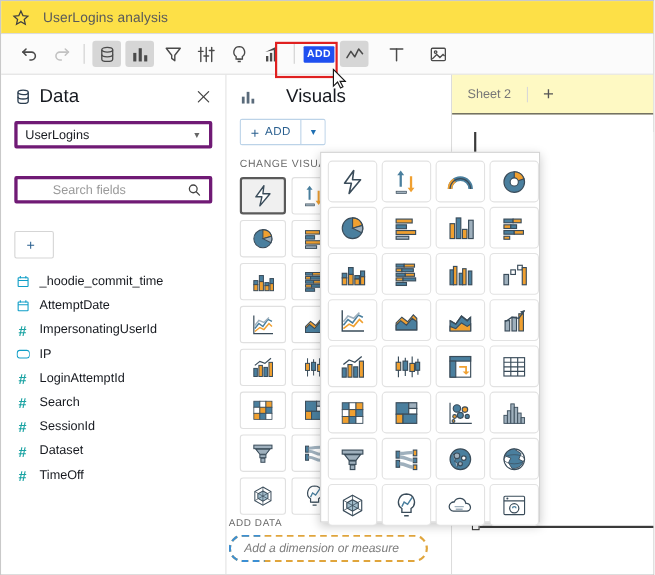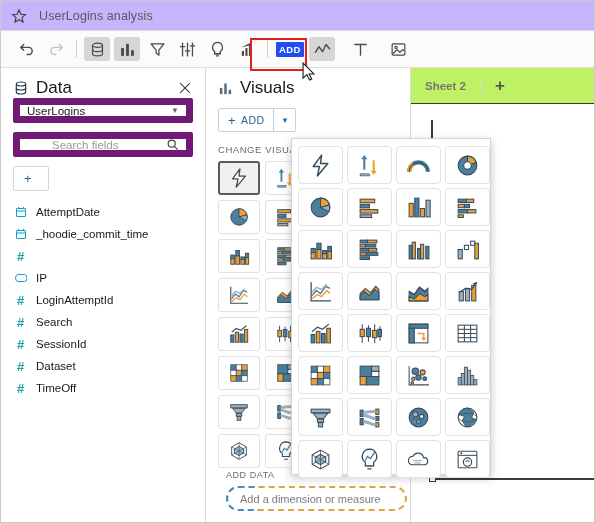--- a/index.html
+++ b/index.html
@@ -13,21 +13,21 @@
     position: relative;
     width: 595px; height: 523px;
     background: #f7f7f7;
     border: 1px solid #c9c9c9;
     overflow: hidden;
   }
 
   
   .titlebar {
     height: 30px;
-    background: #c4b5fd;
+    background: #fde047;
     display: flex; align-items: center;
     padding-left: 10px;
     border-bottom: 1px solid #dcdcdc;
   }
   .star-icon { width: 16px; height: 16px; color: #3f3f3f; flex: none; }
   .title-text {
     margin-left: 12px; font-size: 12.5px; color: #5a5a5a;
     letter-spacing: .1px;
   }
 
@@ -74,35 +74,35 @@
 
   
   .data-panel {
     width: 205px; background: #ffffff;
     border-right: 1px solid #dcdcdc;
     padding: 10px 12px 0 12px;
     flex: none;
     position: relative;
   }
   .panel-head {
-    display: flex; align-items: center; 
+    display: flex; align-items: center; margin-bottom: 12px;
   }
   .panel-head .db-ic { width: 16px; height: 16px; color: #2c3e50; margin-right: 7px; }
   .panel-title { font-size: 17px; color: #16191f; font-weight: normal; }
   .close-x {
     margin-left: auto; width: 16px; height: 16px; color: #444;
   }
   .lbl {
     font-size: 10.5px; color: #6a6a6a; margin-bottom: 4px;
   }
   .select-box, .search-box {
-    height: 25px; border: 7px solid #701a75; border-radius: 2px;
+    height: 25px; border: 3px solid #701a75; border-radius: 2px;
     background: #fff; display: flex; align-items: center;
     padding: 0 7px; font-size: 11.5px; color: #16191f;
-    margin-bottom: 9px;
+    margin-bottom: 25px;
   }
   .search-box { color: #9a9a9a; padding-left: 32px; }
   .select-box .caret { margin-left: auto; color: #666; font-size: 8px; }
   .search-box .sicon { margin-left: auto; width: 13px; height: 13px; color: #444; }
   .calc-btn {
     height: 25px; border: 1px solid #d5d5d5; border-radius: 2px;
     background: #fff; display: inline-flex; align-items: center;
     padding: 0 10px; font-size: 10.5px; color: #2a5f8f;
     letter-spacing: .4px; margin-bottom: 10px;
   }
@@ -119,21 +119,21 @@
   .ic-num  { color: #1aa3a3; font-size: 13px; font-weight: bold; font-family: "Liberation Sans", sans-serif; line-height:1; }
   .ic-str  { color: #0f9ec7; }
 
   
   .vis-panel {
     width: 205px; background: #ffffff;
     border-right: 1px solid #dcdcdc;
     padding: 10px 12px 0 12px; flex: none;
     position: relative;
   }
-  .vis-head { display: flex; align-items: center; margin-bottom: 10px; }
+  .vis-head { display: flex; align-items: center; margin-bottom: 10px; gap: 20px; }
   .vis-head .vic { width: 15px; height: 15px; color: #5a6b7b; margin-right: 7px; }
   .add-split {
     display: inline-flex; height: 24px; border: 1px solid #bcd3e8;
     border-radius: 2px; overflow: hidden; margin-bottom: 12px;
   }
   .add-split .main {
     display: flex; align-items: center; padding: 0 9px;
     font-size: 10.5px; color: #2a5f8f; letter-spacing: .4px; background: #fff;
   }
   .add-split .main .p { margin-right: 5px; font-size: 13px; }
@@ -148,44 +148,43 @@
     display: grid; grid-template-columns: repeat(4, 42px);
     gap: 5px;
   }
   .vcell {
     width: 42px; height: 34px; border: 1px solid #e0e0e0; border-radius: 3px;
     background: #fff; display: flex; align-items: center; justify-content: center;
   }
   .vcell.sel { border: 2px solid #5a5a5a; background: #f0f0f0; }
   .vcell svg { width: 24px; height: 22px; }
 
-  .add-data-sec { position: absolute; left: 20px; bottom: 12px; width: 181px; }
+  .add-data-sec { position: absolute; left: 2px; bottom: 12px; width: 181px; }
   .add-data-lbl { font-size: 9px; color: #6a6a6a; letter-spacing: .55px; margin-bottom: 6px; }
   .drop-zone {
     height: 25px; border-radius: 13px;
     border: 2px dashed #e0a53c;
     display: flex; align-items: center; padding-left: 12px;
-    font-size: 11px; color: #7b7b7b; 
+    font-size: 11px; color: #7b7b7b; font-style: italic;
     position: relative; background: #fff;
   }
   .drop-zone::before {
     content: ""; position: absolute; inset: -2px;
     border-radius: 13px; border: 2px dashed #3b8fd4;
     clip-path: polygon(0 0, 18% 0, 18% 100%, 0 100%);
   }
 
   
   .canvas-area {
     flex: 1; background: #ffffff; position: relative;
   }
   .sheet-bar {
     height: 36px; display: flex; align-items: center;
     border-bottom: 1px solid #3a3a3a; padding-left: 14px;
-    background: #bef264;
-    font-weight: bold;
+    background: #fef9c3;
   }
   .sheet-tab { font-size: 11.5px; color: #777; }
   .sheet-div { width:1px; height:14px; background:#d8d8d8; margin: 0 14px; }
   .plus-tab { font-size: 17px; color: #555; line-height: 1; }
   .canvas-box {
     position: absolute; left: 20px; top: 52px;
     width: 540px; height: 360px;
     border-left: 2px solid #3a3a3a;
     border-bottom: 2px solid #3a3a3a;
     background: #fff;
@@ -360,35 +359,36 @@
       <div class="field-list" id="field-list">
           <div class="field-row">
             <span class="field-ic ic-date">
               <svg viewBox="0 0 24 24" fill="none" stroke="currentColor" stroke-width="2">
                 <rect x="3" y="5" width="18" height="16" rx="1"></rect>
                 <line x1="3" y1="10" x2="21" y2="10"></line>
                 <line x1="7" y1="2" x2="7" y2="6"></line>
                 <line x1="17" y1="2" x2="17" y2="6"></line>
               </svg>
             </span>
-            <span>AttemptDate</span>
+            <span>_hoodie_commit_time</span>
           </div>
           <div class="field-row">
             <span class="field-ic ic-date">
               <svg viewBox="0 0 24 24" fill="none" stroke="currentColor" stroke-width="2">
                 <rect x="3" y="5" width="18" height="16" rx="1"></rect>
                 <line x1="3" y1="10" x2="21" y2="10"></line>
                 <line x1="7" y1="2" x2="7" y2="6"></line>
                 <line x1="17" y1="2" x2="17" y2="6"></line>
               </svg>
             </span>
-            <span>_hoodie_commit_time</span>
+            <span>AttemptDate</span>
           </div>
           <div class="field-row">
             <span class="field-ic ic-num">#</span>
+            <span>ImpersonatingUserId</span>
           </div>
           <div class="field-row">
             <span class="field-ic ic-str">
               <svg viewBox="0 0 24 24" fill="none" stroke="currentColor" stroke-width="2">
                 <path d="M6 5h13a3.5 5 0 0 1 0 14H6a3.5 5 0 0 1 0-14z"></path>
               </svg>
             </span>
             <span>IP</span>
           </div>
           <div class="field-row">

